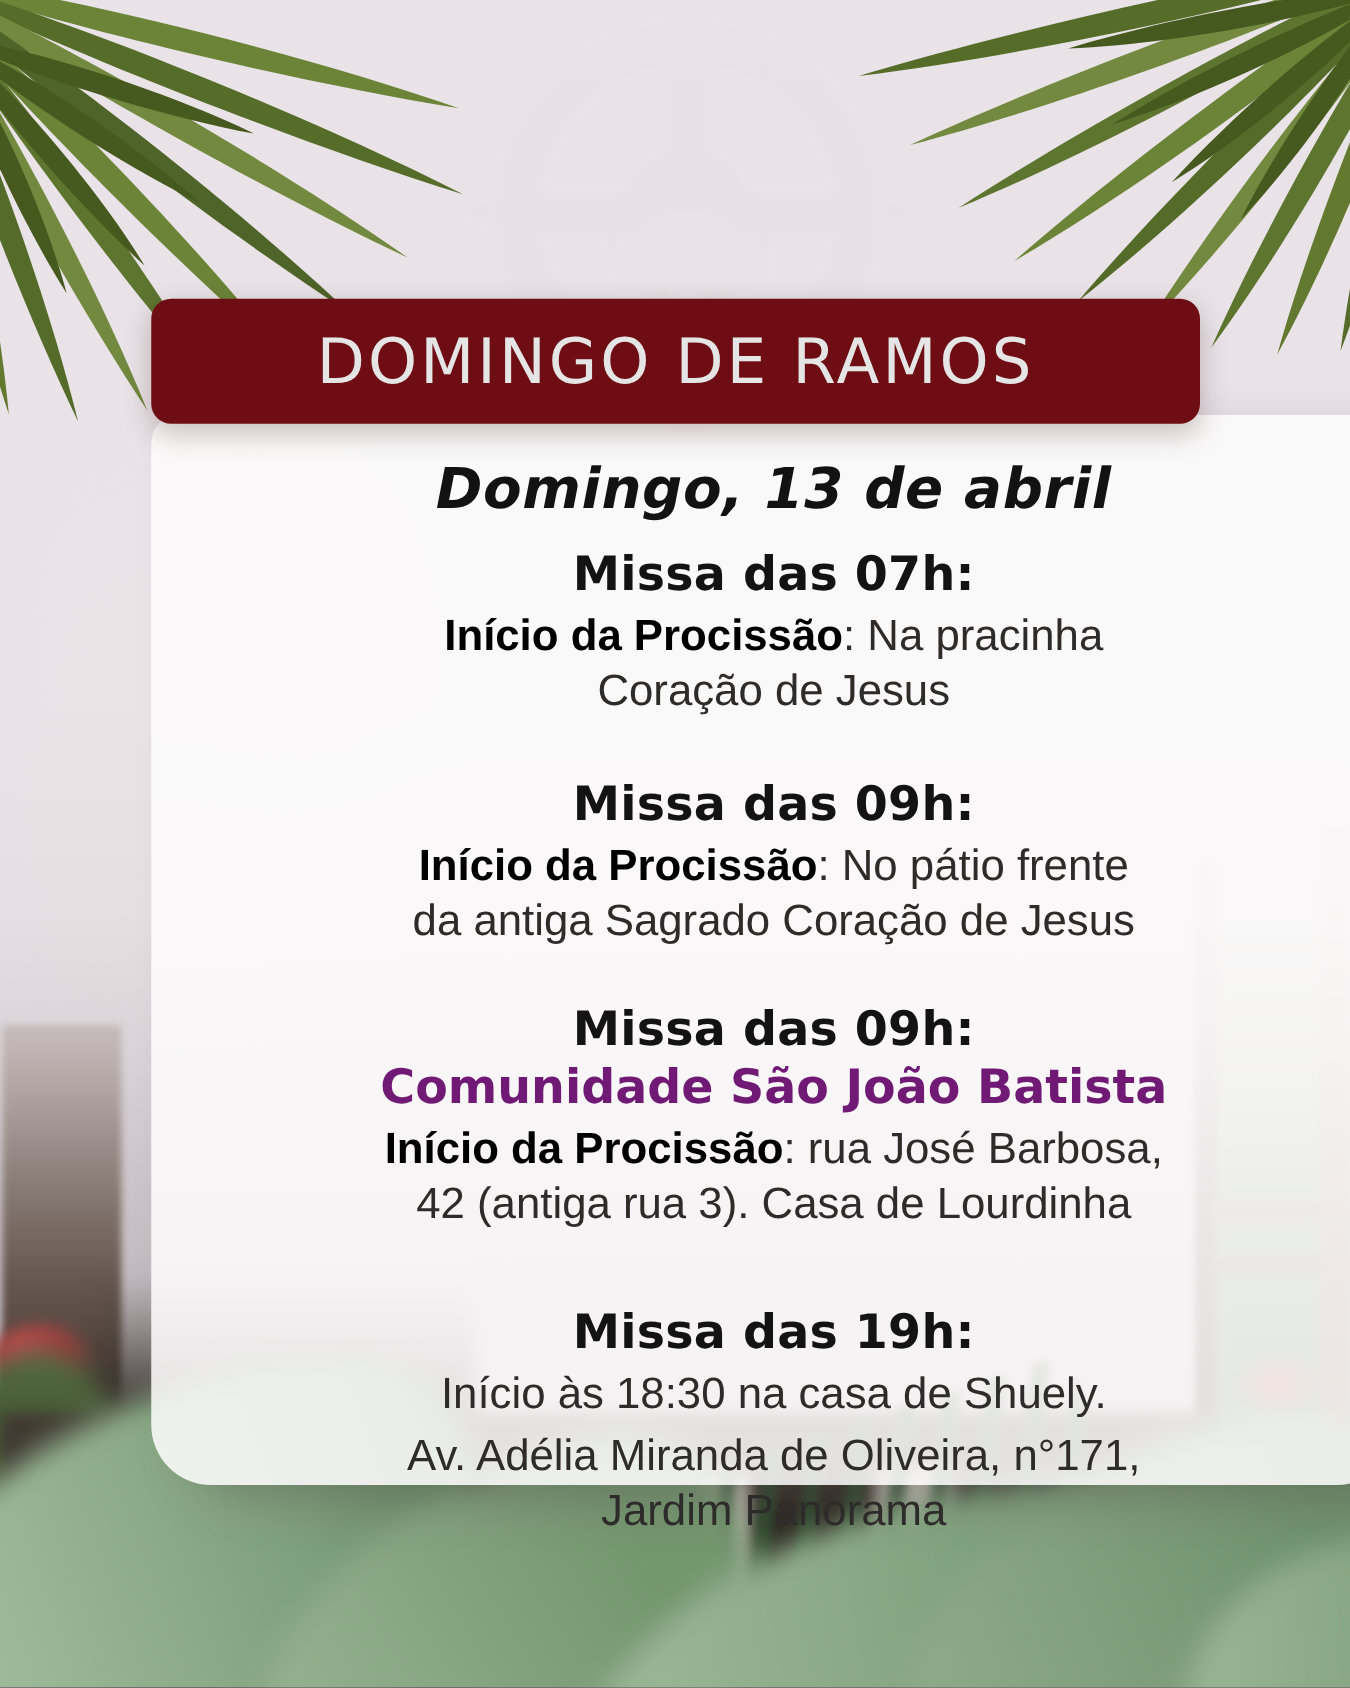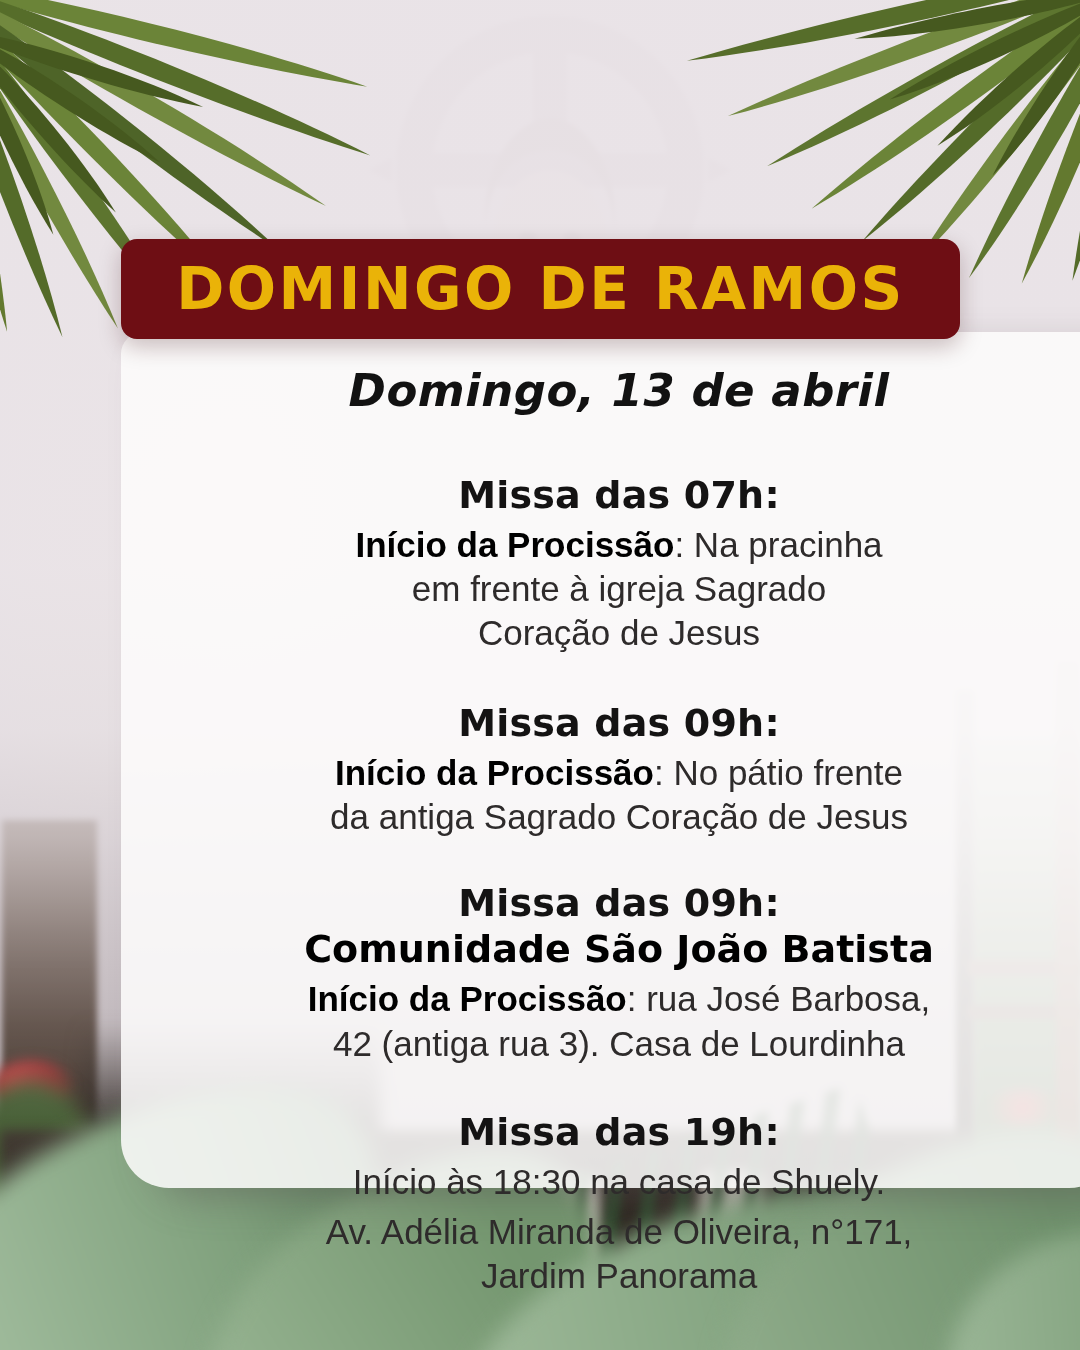--- a/index.html
+++ b/index.html
@@ -80,44 +80,44 @@
   .lE{left:940px;top:1230px;width:330px;height:220px;transform:rotate(-14deg);
       background:linear-gradient(100deg,#9db899 0%,#789a74 80%);}
   .dark-frond{left:560px;top:1130px;width:330px;height:180px;transform:rotate(-18deg);
       background:repeating-linear-gradient(115deg,#2f4d2f 0 14px,rgba(47,77,47,0) 14px 34px);
       filter:blur(4px);opacity:.8;}
 
   
   #banner{left:121px;top:239px;width:839px;height:100px;border-radius:16px;
     background:#6e0e14;display:flex;align-items:center;justify-content:center;
     box-shadow:0 8px 22px rgba(60,10,14,0.25);}
-  #banner h1{margin:0;font-family:"DejaVu Sans",sans-serif;font-weight:bold;
-    font-size:58px;letter-spacing:2.5px;color:#eab308;}
+  #banner h1{margin:0;font-family:"DejaVu Sans",sans-serif;font-weight:normal;
+    font-size:50px;letter-spacing:2.5px;color:#e5e5e5;}
 
   
   #card{left:121px;top:332px;width:996px;height:856px;
     border-radius:22px 22px 48px 48px;
     background:rgba(253,252,251,0.87);
     box-shadow:26px 14px 40px -6px rgba(88,74,80,0.40);}
   #content{position:absolute;left:0;top:0;width:100%;padding:30px 40px 0;
     text-align:center;color:#2e2b2b;}
   .date{font-family:"DejaVu Sans",sans-serif;font-weight:bold;font-style:italic;
     font-size:45px;color:#121212;margin:2px 0 0;letter-spacing:.5px;}
   .sec{margin-top:0;}
   .sec h2{margin:0;font-family:"DejaVu Sans",sans-serif;font-weight:bold;
     font-size:38px;color:#141313;letter-spacing:.2px;}
   .sec h3{margin:2px 0 0;font-family:"DejaVu Sans",sans-serif;font-weight:bold;
-    font-size:38px;color:#000000;}
+    font-size:38px;color:#701a75;}
   .sec p{margin:6px auto 0;font-size:35px;line-height:1.26;color:#2e2b2b;}
   .sec p strong{color:#000000;font-weight:bold;}
   .blk{display:block;}
-  .m1{margin-top:56px;}
+  .m1{margin-top:20px;}
   .m2{margin-top:46px;}
   .m3{margin-top:42px;}
-  .m4{margin-top:44px;}
+  .m4{margin-top:57px;}
   .note{font-size:36px;}
   .addr{margin:10px auto 0;font-size:28px;line-height:1.2;color:#8e2532;}
 </style>
 </head>
 <body>
 
 <div id="stage">
 
   <div id="photo">
     <svg class="abs statue-svg" width="360" height="360" viewBox="0 0 360 360">
@@ -205,21 +205,21 @@
   <div class="abs leafb lC"></div>
   <div class="abs leafb lD"></div>
   <div class="abs leafb lE"></div>
 
   <div id="card" class="abs">
     <div id="content">
       <p class="date">Domingo, 13 de abril</p>
 
       <div class="sec m1">
         <h2>Missa das 07h:</h2>
-        <p style="max-width:640px;"><strong>Início da Procissão</strong><span>: Na pracinha</span><span class="blk">em frente à igreja Sagrado</span><span class="blk">Coração de Jesus</span></p>
+        <p style="max-width:640px;"><strong>Início da Procissão</strong><span>: Na pracinha</span><span class="blk">Coração de Jesus</span></p>
       </div>
 
       <div class="sec m2">
         <h2>Missa das 09h:</h2>
         <p style="max-width:720px;"><strong>Início da Procissão</strong><span>: No pátio frente</span><span class="blk">da antiga Sagrado Coração de Jesus</span></p>
       </div>
 
       <div class="sec m3">
         <h2>Missa das 09h:</h2>
         <h3>Comunidade São João Batista</h3>

